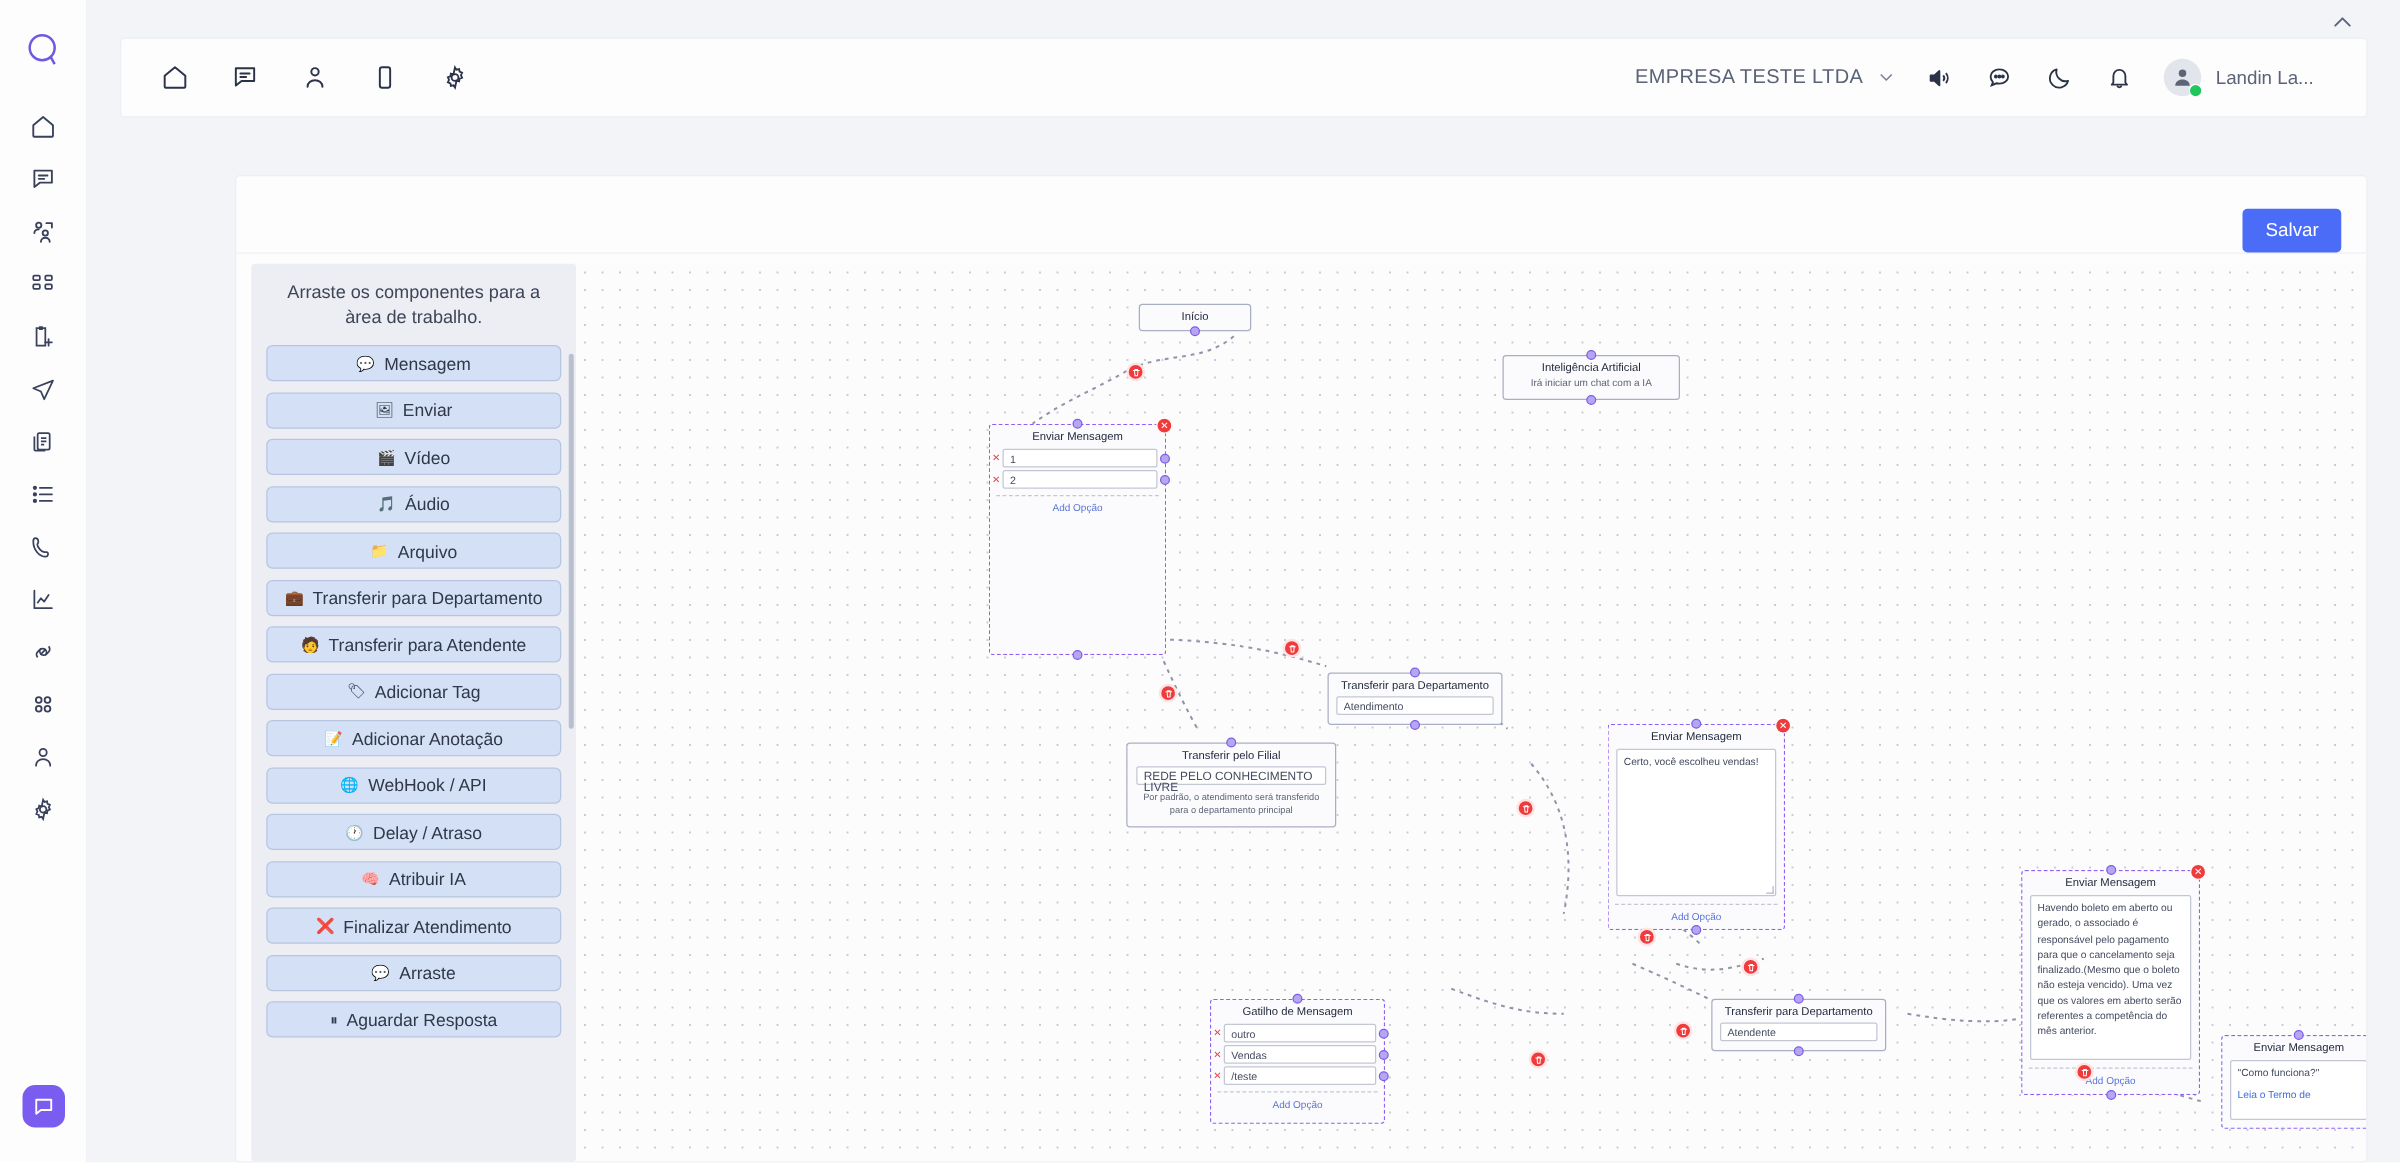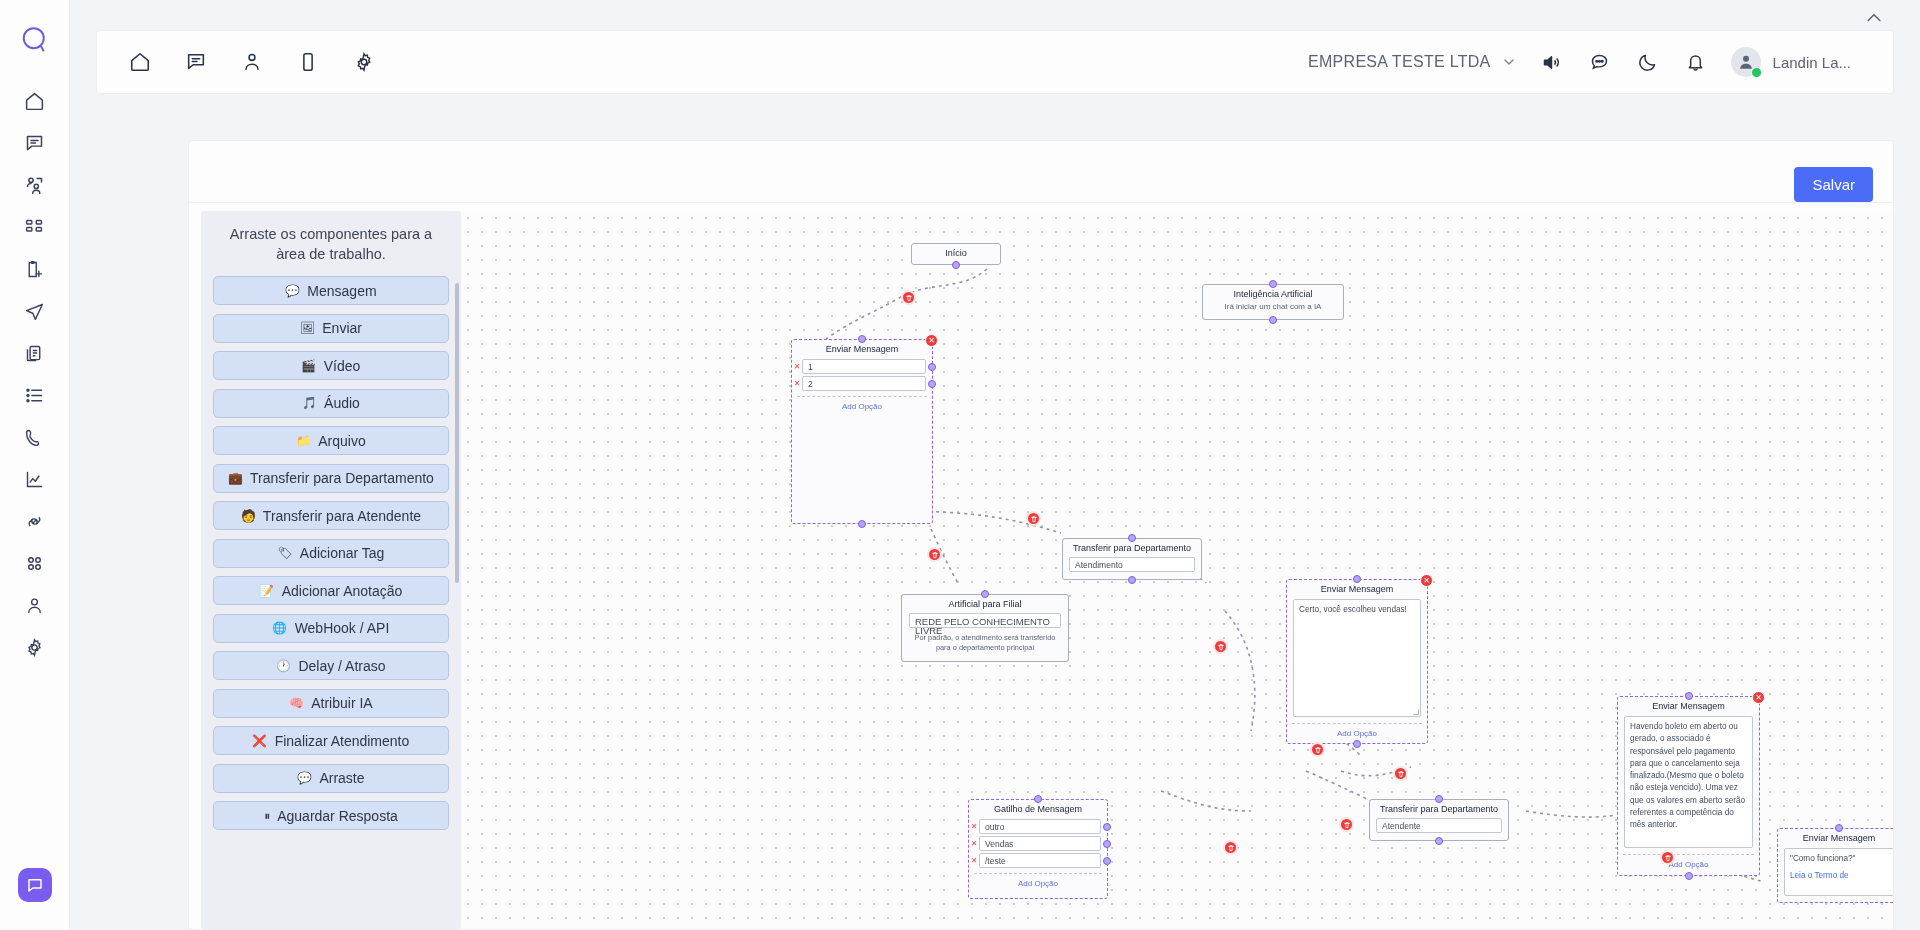--- a/index.html
+++ b/index.html
@@ -559,21 +559,21 @@
           </div>
 
           <div class="node" style="left:601px;top:327px;width:140px;height:42px;">
             <div class="node-title">Transferir para Departamento</div>
             <div class="node-input" style="margin:1px 6px;">Atendimento</div>
             <span class="handle h-top"></span>
             <span class="handle h-bot"></span>
           </div>
 
           <div class="node" style="left:440px;top:383px;width:168px;height:68px;">
-            <div class="node-title">Artificial para Filial</div>
+            <div class="node-title">Transferir pelo Filial</div>
             <div class="node-input" style="margin:1px 7px;font-size:9.5px;">REDE PELO CONHECIMENTO LIVRE</div>
             <div class="node-sub" style="padding-top:4px;font-size:7.4px;">Por padrão, o atendimento será transferido para o departamento principal</div>
             <span class="handle h-top"></span>
           </div>
 
           <div class="node sel" style="left:825px;top:368px;width:142px;height:165px;">
             <div class="node-title">Enviar Mensagem</div>
             <div class="node-textarea" style="height:118px;">
               <span>Certo, você escolheu vendas!</span>
               <span class="grip"></span>

